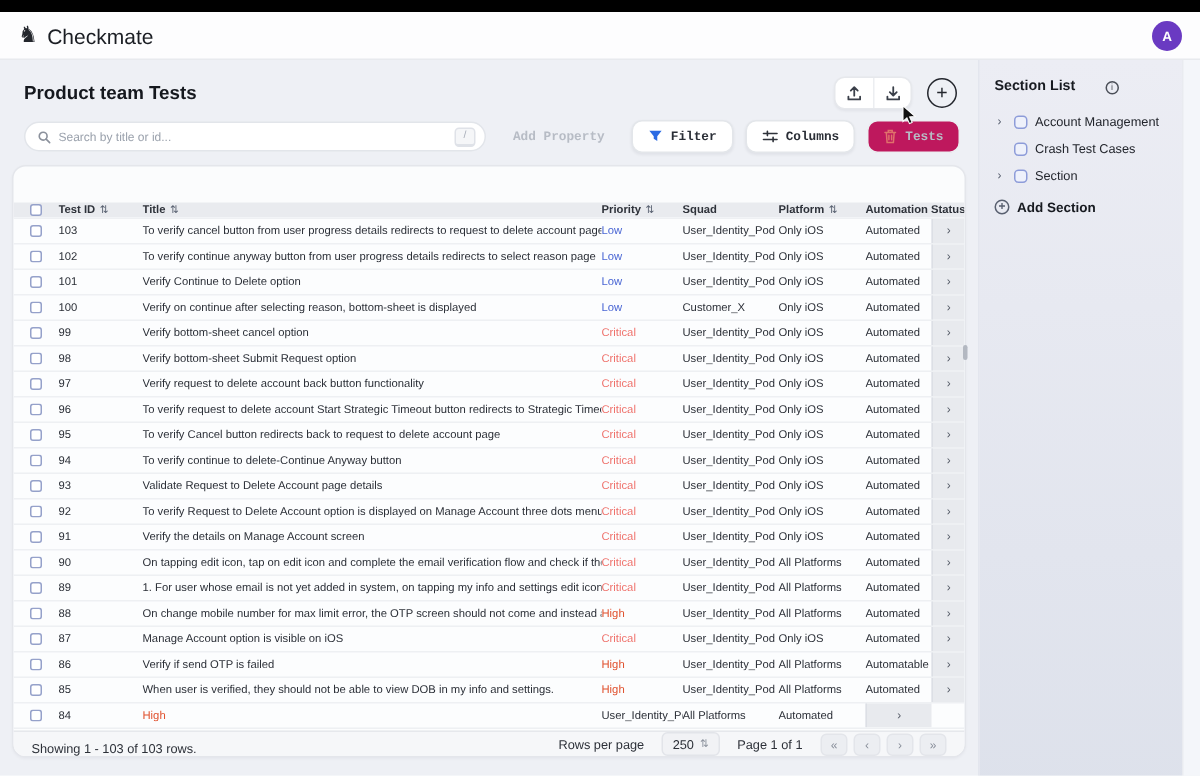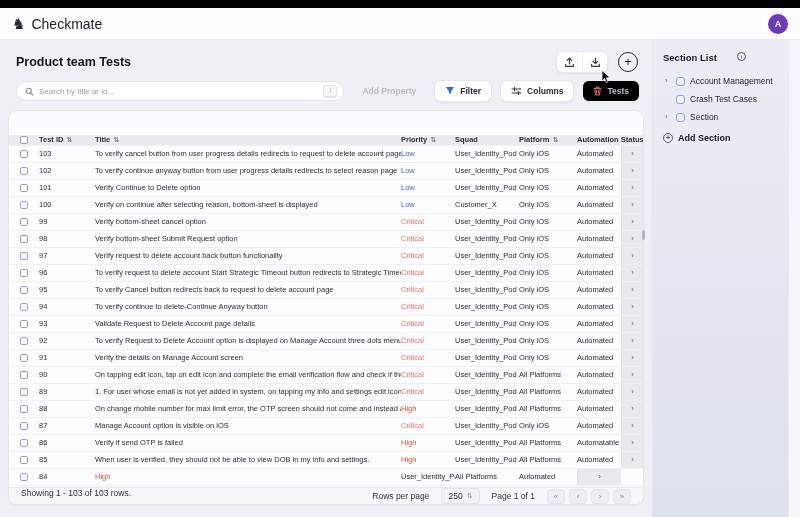--- a/index.html
+++ b/index.html
@@ -43,24 +43,24 @@
   .search {
     flex:1; max-width:406px; height:20px; background:#fff; border:1px solid #e2e5ea; border-radius:11px;
     display:flex; align-items:center; gap:5px; padding:0 6px 0 8px;
   }
   .search input { border:none; outline:none; flex:1; font-size:8px; color:#333; background:transparent; font-family:inherit; min-width:0; }
   .search input::placeholder { color:#9aa1ac; }
   .kbd {
     width:14px; height:13px; border:1px solid #dfe2e8; border-bottom-width:2px; border-radius:3px;
     background:#f5f6f8; color:#a7adb8; font-size:7px; display:flex; align-items:center; justify-content:center; flex:none;
   }
-  .btn { height:22px; display:flex; align-items:center; gap:5px; font-size:8.5px; font-weight:600; border-radius:7px; padding:0 10px; font-family:Liberation Sans, sans-serif; cursor:pointer; white-space:nowrap; }
+  .btn { height:22px; display:flex; align-items:center; gap:5px; font-size:8.5px; font-weight:600; border-radius:7px; padding:0 10px; font-family:Liberation Mono, monospace; cursor:pointer; white-space:nowrap; }
   .btn.ghost { border:none; background:transparent; color:#b7bcc5; }
   .btn.solid { background:#fff; border:1px solid #e3e6ea; color:#2a2e36; box-shadow:0 1px 2px rgba(16,24,40,.06); }
-  .btn.disabled { background:#000000; border:1px solid #eceef1; color:#b7bcc5; }
+  .btn.disabled { background:#be185d; border:1px solid #eceef1; color:#b7bcc5; }
 
   .card {
     margin:8px 8px 0 8px; background:#fbfcfd; border:1px solid #e4e6eb; border-radius:9px;
     overflow:hidden; box-shadow:0 1px 2px rgba(16,24,40,.04); display:flex; flex-direction:column; height:395px;
   }
   .grid-row { display:grid; grid-template-columns:30px 56px 1fr 54px 64px 58px 44px 22px; align-items:center; }
   .thead { background:#e9ebef; height:21px;margin-top:24px; }
   .th { display:flex; align-items:center; gap:3px; font-size:7.5px; font-weight:700; color:#2e323a; overflow:hidden; white-space:nowrap; cursor:pointer; }
   .th.span2 { grid-column:span 2; }
   .sort { font-size:7px; color:#586070; font-weight:400; }
@@ -70,40 +70,40 @@
   .td.title-cell { padding-right:6px; }
   .td.pr { font-weight:400; }
   .expand {
     height:100%; background:#e8eaee; border-left:1px solid #dcdfe5;
     display:flex; align-items:center; justify-content:center; color:#555b66; font-size:8px; cursor:pointer;
   }
   .partial-row { height:4px; border-top:1px solid #eef0f3; background:#fcfdfe; overflow:hidden; }
   .partial-row .cb { margin-top:2px; }
   .tfoot {
     margin-top:auto; height:27px; border-top:1px solid #e6e8ec; background:#f6f7f9;
-    display:flex; align-items:flex-start; justify-content:space-between; padding:0 12px; font-size:8.5px; color:#2c3038;
+    display:flex; align-items:flex-end; justify-content:space-between; padding:0 12px; font-size:8.5px; color:#2c3038;
   }
   .foot-right { display:flex; align-items:center; gap:12px; }
   .select-box {
     display:flex; align-items:center; gap:4px; padding:0 6px; height:16px; background:#f1f2f5;
     border:1px solid #e2e4e9; border-radius:4px; font-size:8.5px; color:#2c3038; cursor:pointer;
   }
   .select-carets { font-size:7px; color:#8b919c; }
   .pager { display:flex; gap:4px; }
   .pg-btn {
     width:18px; height:15px; background:#eceef2; border:1px solid #e3e5ea; border-radius:4px;
     color:#878d99; font-size:8px; display:flex; align-items:center; justify-content:center; cursor:pointer; font-family:inherit;
   }
 
   .sidebar {
     width:136px; padding:12px 8px 12px 10px;
     background:linear-gradient(180deg,#ecedf4 0%, #dde1eb 100%);
     border-left:1px solid #e3e6ee;
   }
-  .side-title-row { display:flex; align-items:flex-start; gap:20px; margin-bottom:9px; }
+  .side-title-row { display:flex; align-items:flex-end; gap:20px; margin-bottom:9px; }
   .side-title { font-size:9.5px; font-weight:700; color:#171a20; }
   .info-icon {
     width:9px; height:9px; border:1px solid #4b4f58; border-radius:50%; color:#4b4f58;
     font-size:6px; display:flex; align-items:center; justify-content:center; cursor:pointer;
   }
   .node { display:flex; align-items:center; gap:5px; height:18px; padding-left:2px; cursor:pointer; }
   .node-chev { width:6px; font-size:8px; color:#596070; line-height:1; }
   .node-chev.hidden { visibility:hidden; }
   .node-box { width:9px; height:9px; border:1.2px solid #8d9cd9; border-radius:3px; background:#eef1fb; flex:none; }
   .node-label { font-size:8.5px; color:#22252c; }

